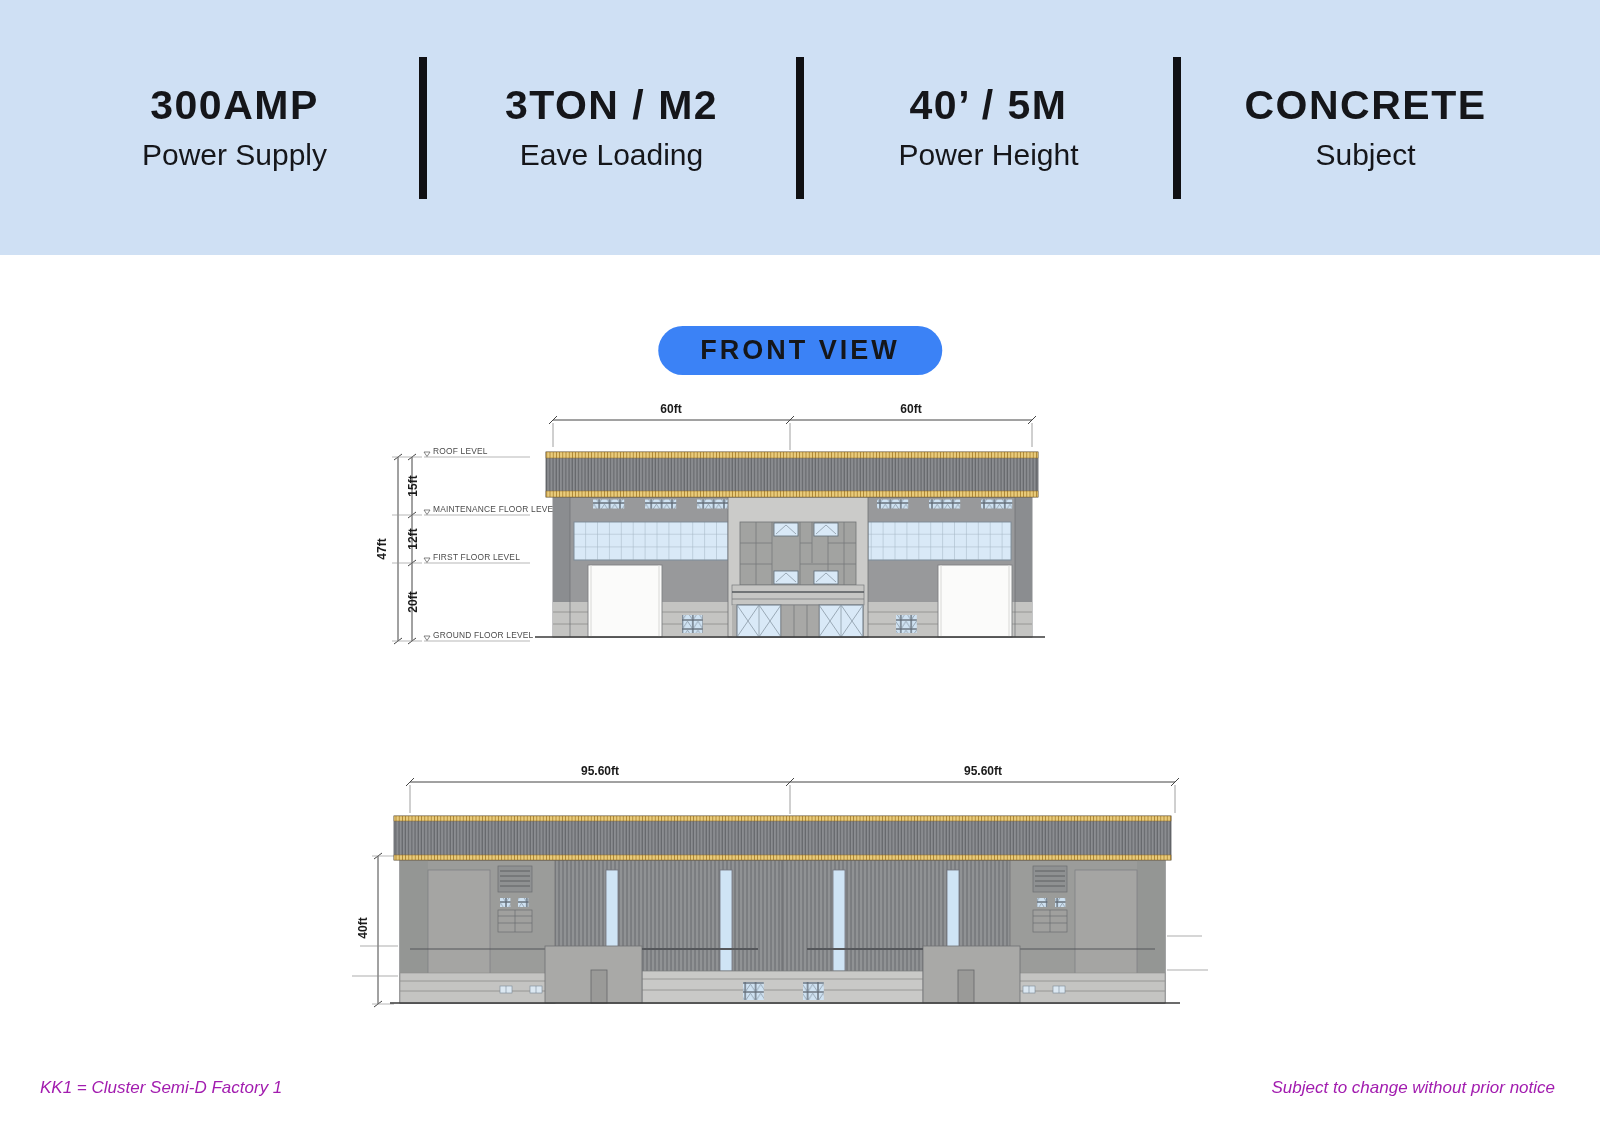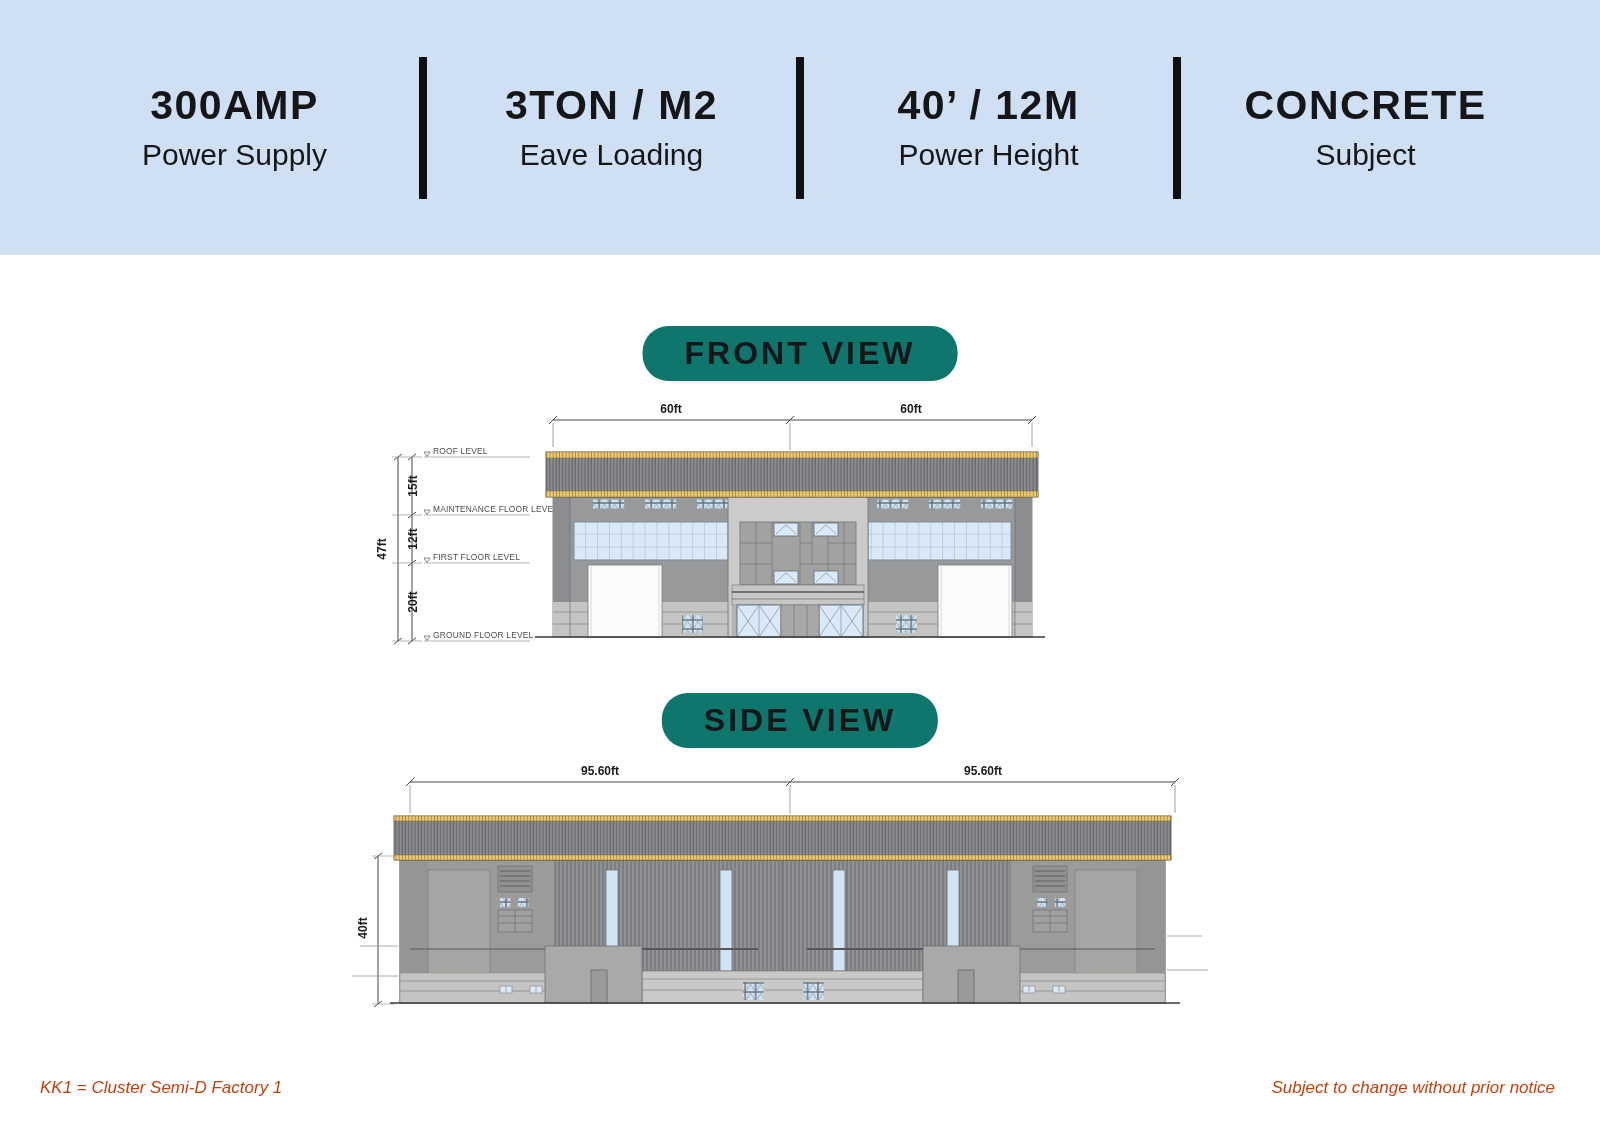--- a/index.html
+++ b/index.html
@@ -7,34 +7,34 @@
         font-family:"Liberation Sans",sans-serif;color:#15161a;}
   
   .banner{position:absolute;left:0;top:0;width:1600px;height:255px;background:#cfe0f4;
           display:flex;align-items:center;justify-content:center;}
   .banner-inner{width:1500px;display:flex;align-items:center;}
   .spec{flex:1;text-align:center;}
   .spec-value{font-size:41px;font-weight:bold;letter-spacing:1.5px;line-height:1.1;}
   .spec-label{font-size:30px;margin-top:10px;}
   .divider{width:8px;height:142px;background:#101013;flex:0 0 auto;}
   
-  .pill{position:absolute;left:50%;transform:translateX(-50%);background:#0f766e;
-        border-radius:26px;padding:9px 42px;font-size:32px;font-weight:bold;
+  .pill{position:absolute;left:50%;transform:translateX(-50%);background:#3b82f6;
+        border-radius:26px;padding:9px 42px;font-size:27px;font-weight:bold;
         letter-spacing:3px;white-space:nowrap;text-align:right;}
   .pill-front{top:326px;}
   .pill-side{top:693px;}
   
   .drawing{position:absolute;}
   .front-drawing{left:360px;top:395px;}
   .side-drawing{left:350px;top:758px;}
   svg text{font-family:"Liberation Sans",sans-serif;}
   .dim-txt{font-size:12px;font-weight:bold;fill:#1a1a1a;}
   .lvl-txt{font-size:8.4px;fill:#4b4b4b;letter-spacing:0.2px;}
   
-  .footnote{position:absolute;top:1078px;font-style:italic;font-size:17px;color:#c2410c;}
+  .footnote{position:absolute;top:1078px;font-style:italic;font-size:17px;color:#a21caf;}
   .footnote-left{left:40px;}
   .footnote-right{right:45px;}
 </style>
 </head>
 <body>
 
 <div class="page">
 
   <div class="banner">
     <div class="banner-inner">
@@ -42,21 +42,21 @@
         <div class="spec-value">300AMP</div>
         <div class="spec-label">Power Supply</div>
       </div>
       <div class="divider"></div>
       <div class="spec">
         <div class="spec-value">3TON / M2</div>
         <div class="spec-label">Eave Loading</div>
       </div>
       <div class="divider"></div>
       <div class="spec">
-        <div class="spec-value">40’ / 12M</div>
+        <div class="spec-value">40’ / 5M</div>
         <div class="spec-label">Power Height</div>
       </div>
       <div class="divider"></div>
       <div class="spec">
         <div class="spec-value">CONCRETE</div>
         <div class="spec-label">Subject</div>
       </div>
     </div>
   </div>
 
@@ -194,21 +194,20 @@
       <g>
         <rect x="186" y="57" width="492" height="45" fill="url(#pf-corr)" stroke="#55585c" stroke-width="0.8"></rect>
         <rect x="186" y="57" width="492" height="6" fill="url(#pf-trim)" stroke="#8a6a2a" stroke-width="0.5"></rect>
         <rect x="186" y="96" width="492" height="6" fill="url(#pf-trim)" stroke="#8a6a2a" stroke-width="0.5"></rect>
       </g>
 
       <line x1="175" y1="242" x2="685" y2="242" stroke="#3a3a3a" stroke-width="1.3"></line>
     </g>
   </svg>
 
-  <div class="pill pill-side">SIDE VIEW</div>
 
   <svg class="drawing side-drawing" width="900" height="260" viewBox="0 0 900 260">
     <defs>
       <pattern id="ps-corr" width="3.2" height="10" patternUnits="userSpaceOnUse">
         <rect width="3.2" height="10" fill="#8b8d91"></rect>
         <line x1="1" y1="0" x2="1" y2="10" stroke="#5e6064" stroke-width="1"></line>
       </pattern>
       <pattern id="ps-trim" width="3.2" height="5" patternUnits="userSpaceOnUse">
         <rect width="3.2" height="5" fill="#eacd7d"></rect>
         <line x1="1.2" y1="0" x2="1.2" y2="5" stroke="#a9812e" stroke-width="0.9"></line>

